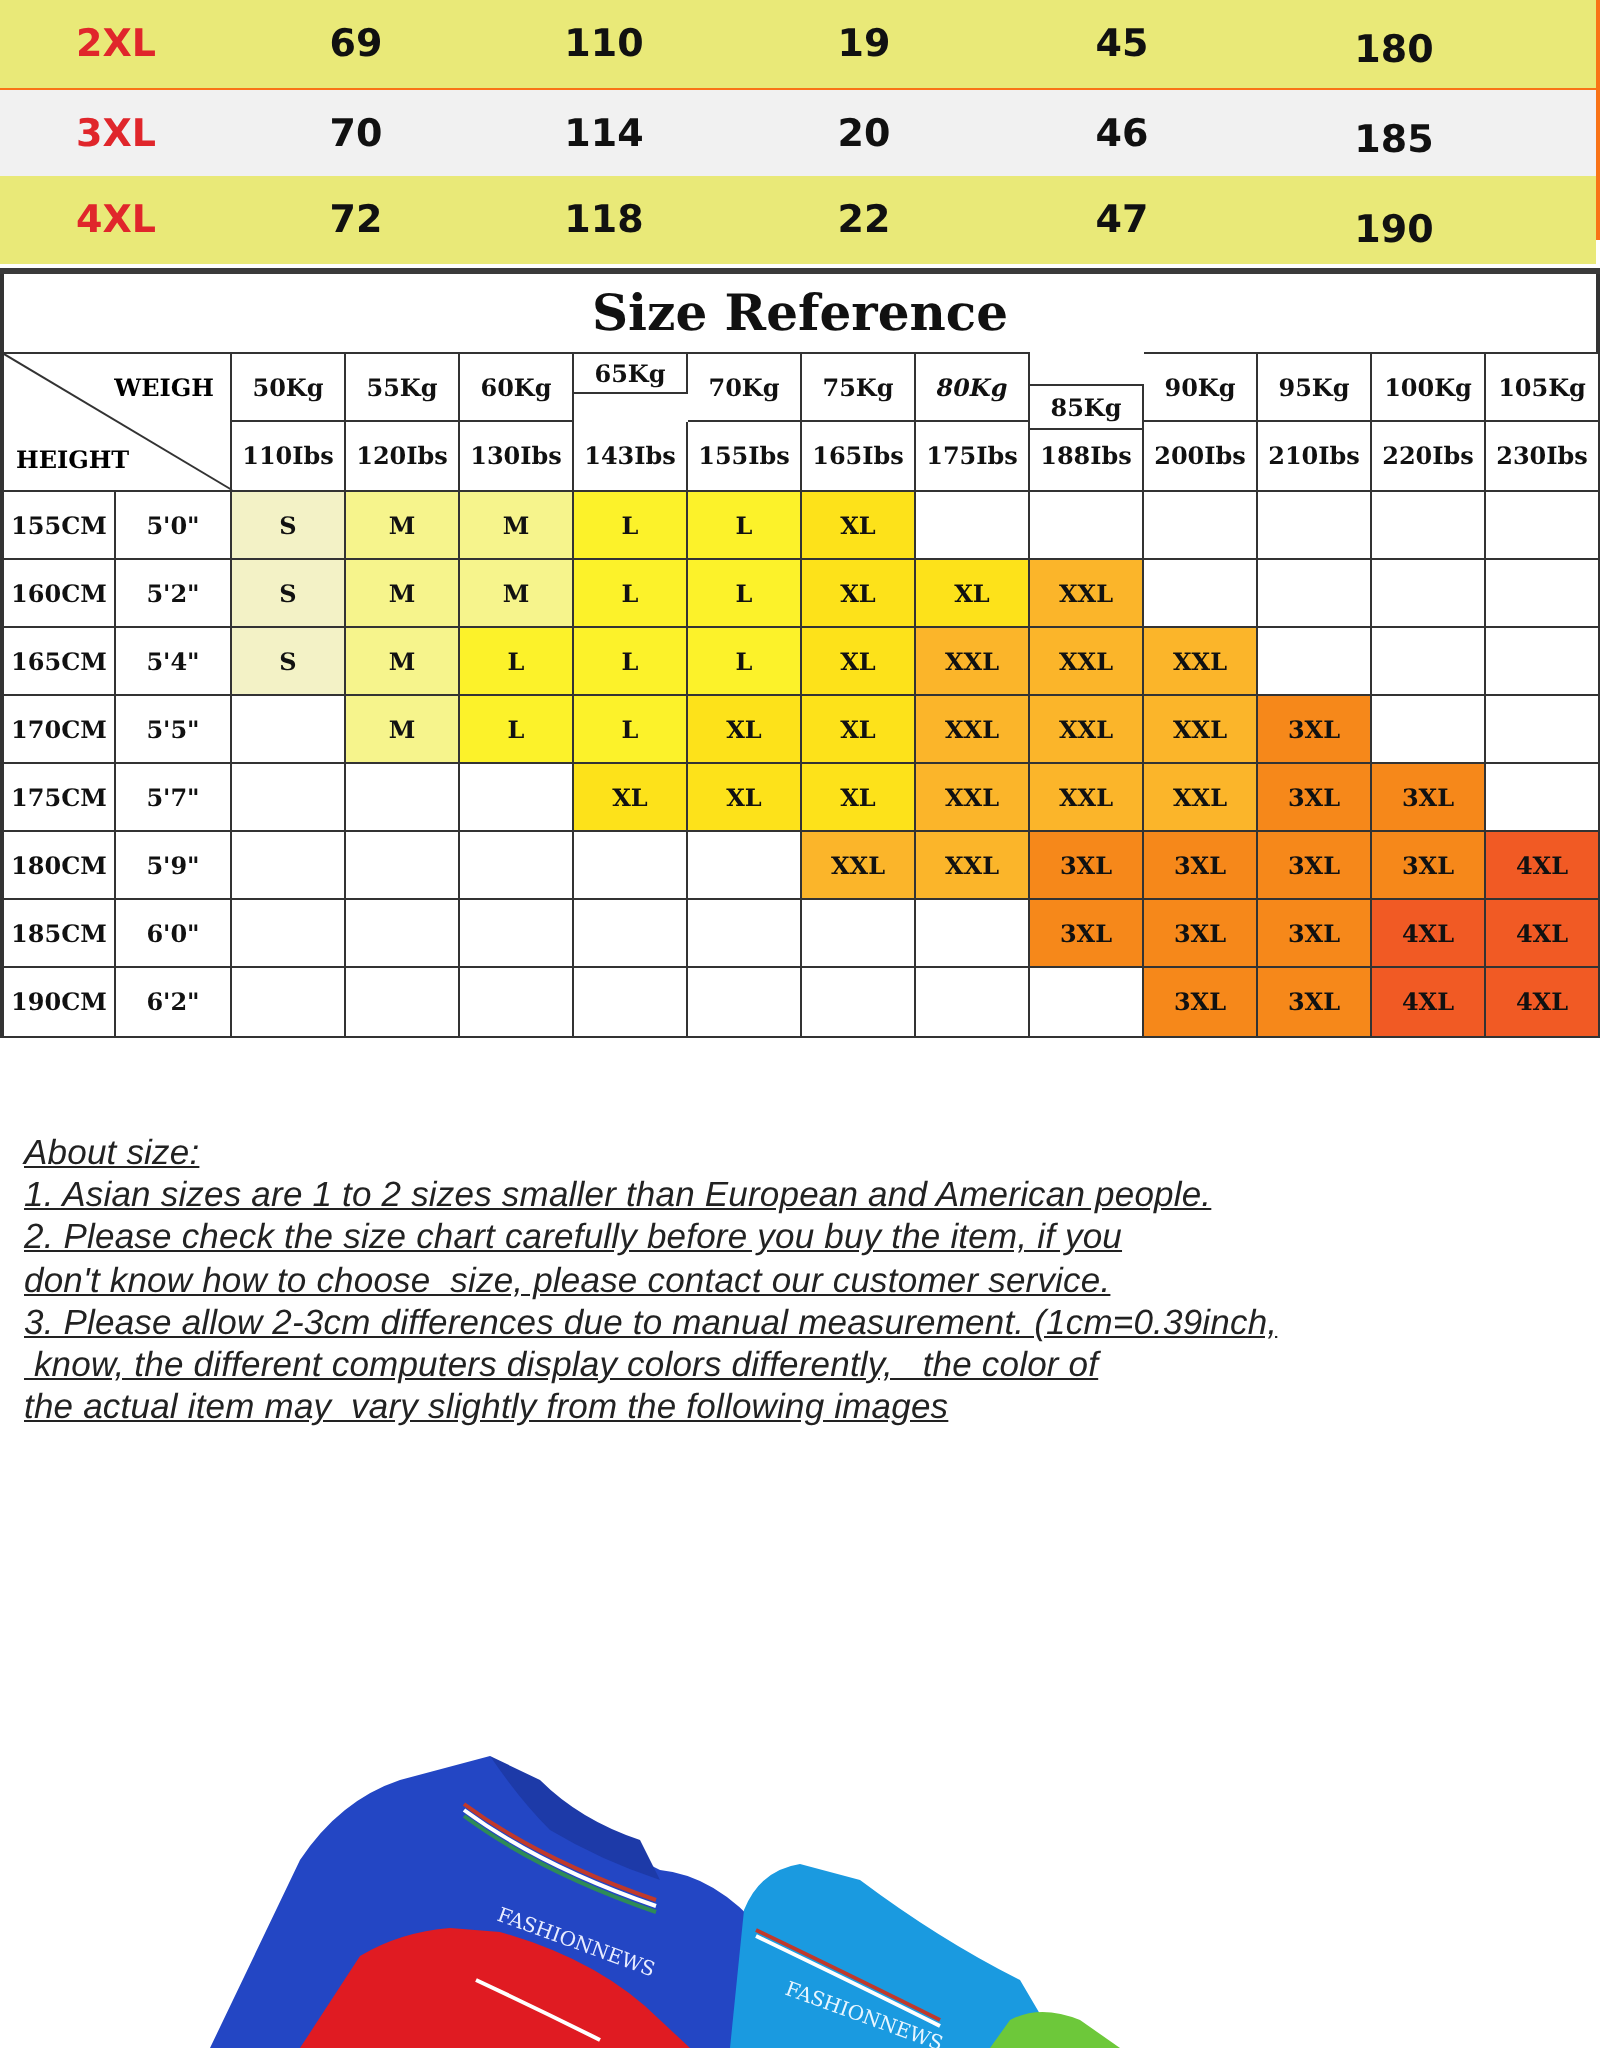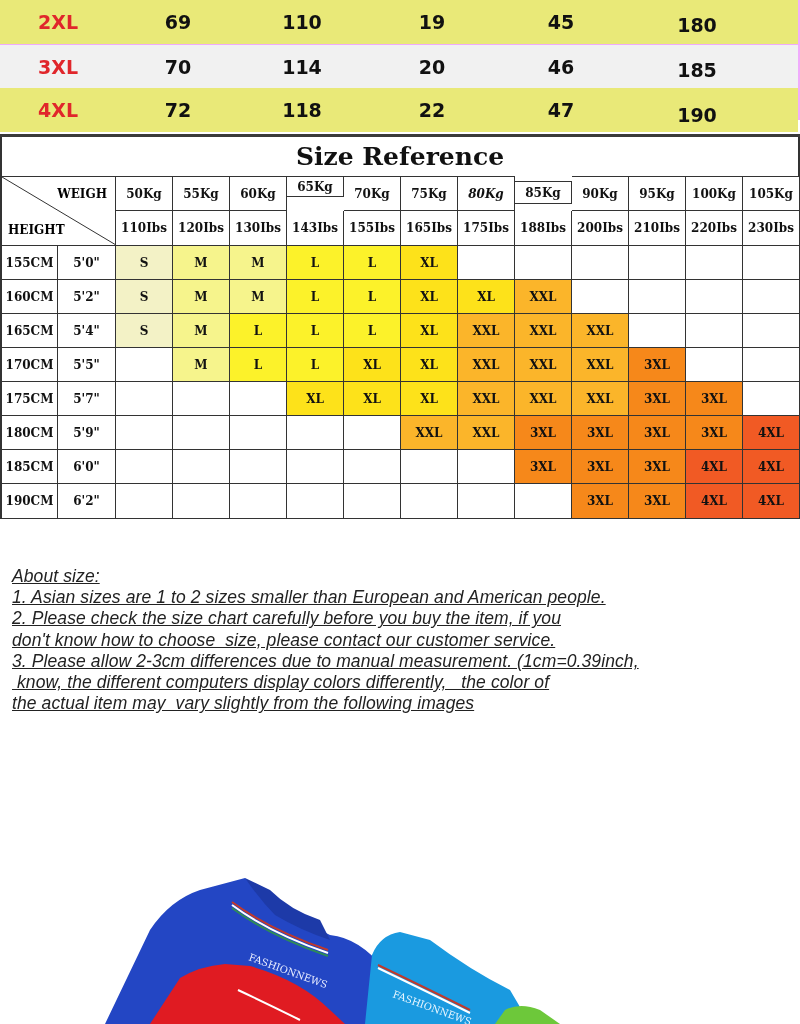--- a/index.html
+++ b/index.html
@@ -1,17 +1,17 @@
 <!DOCTYPE html>
 <html><head>
   <meta charset="utf-8">
   <style>
     html, body { margin:0; padding:0; background:#fff; }
     body { width:800px; height:1024px; position:relative; overflow:hidden; font-family:"DejaVu Sans", sans-serif; }
-    .top-table { position:absolute; left:0; top:0; width:800px; height:120px; background:#f0abfc;text-decoration:underline; }
+    .top-table { position:absolute; left:0; top:0; width:800px; height:120px; background:#f97316;text-decoration:underline; }
     .top-row { position:absolute; left:0; width:798px; height:44px; display:flex; align-items:center; }
     .top-row .c { position:absolute; font-family:"DejaVu Sans", sans-serif; font-weight:bold; font-size:19px; color:#111; transform:translateX(-50%); }
     .top-row .c.sz { color:#e0262b; }
     .top-border { position:absolute; left:0; top:134px; width:800px; height:3px; background:#3a3a3a; }
 
     .chart { position:absolute; left:0; top:137px; width:800px; height:385px; }
     .chart-title { position:absolute; left:0; top:0; width:800px; height:40px; text-align:center; font-family:"DejaVu Serif", serif; font-weight:bold; font-size:25px; line-height:40px; color:#111; border-left:2px solid #333; border-right:2px solid #333; box-sizing:border-box; }
     .grid { position:absolute; left:0; top:39px; }
     .cell { position:absolute; box-sizing:border-box; border-right:1px solid #333; border-bottom:1px solid #333; font-family:"DejaVu Serif", serif; font-weight:bold; font-size:12px; color:#111; display:flex; align-items:center; justify-content:center; }
     .corner { position:absolute; box-sizing:border-box; border-left:2px solid #333; border-right:1px solid #333; border-bottom:1px solid #333; border-top:1px solid #333; }
@@ -73,21 +73,21 @@
       <div class="cell hdr-top" style="left: 230px; top: 0px; width: 57px; height: 35px;">60Kg</div>
       <div class="cell " style="left: 230px; top: 35px; width: 57px; height: 35px;">130Ibs</div>
       <div class="cell hdr-top" style="left: 287px; top: 0px; width: 57px; height: 21px;">65Kg</div>
       <div class="cell " style="left: 287px; top: 35px; width: 57px; height: 35px;">143Ibs</div>
       <div class="cell hdr-top" style="left: 344px; top: 0px; width: 57px; height: 35px;">70Kg</div>
       <div class="cell " style="left: 344px; top: 35px; width: 57px; height: 35px;">155Ibs</div>
       <div class="cell hdr-top" style="left: 401px; top: 0px; width: 57px; height: 35px;">75Kg</div>
       <div class="cell " style="left: 401px; top: 35px; width: 57px; height: 35px;">165Ibs</div>
       <div class="cell hdr-top" style="left: 458px; top: 0px; width: 57px; height: 35px; font-style: italic;">80Kg</div>
       <div class="cell " style="left: 458px; top: 35px; width: 57px; height: 35px;">175Ibs</div>
-      <div class="cell hdr-top" style="left: 515px; top: 5px; width: 57px; height: 23px;">85Kg</div>
+      <div class="cell hdr-top" style="left: 515px; top: 16px; width: 57px; height: 23px;">85Kg</div>
       <div class="cell " style="left: 515px; top: 35px; width: 57px; height: 35px;">188Ibs</div>
       <div class="cell hdr-top" style="left: 572px; top: 0px; width: 57px; height: 35px;">90Kg</div>
       <div class="cell " style="left: 572px; top: 35px; width: 57px; height: 35px;">200Ibs</div>
       <div class="cell hdr-top" style="left: 629px; top: 0px; width: 57px; height: 35px;">95Kg</div>
       <div class="cell " style="left: 629px; top: 35px; width: 57px; height: 35px;">210Ibs</div>
       <div class="cell hdr-top" style="left: 686px; top: 0px; width: 57px; height: 35px;">100Kg</div>
       <div class="cell " style="left: 686px; top: 35px; width: 57px; height: 35px;">220Ibs</div>
       <div class="cell hdr-top" style="left: 743px; top: 0px; width: 57px; height: 35px;">105Kg</div>
       <div class="cell " style="left: 743px; top: 35px; width: 57px; height: 35px;">230Ibs</div>
       <div class="cell " style="left: 0px; top: 70px; width: 58px; height: 34px; border-left: 2px solid rgb(51, 51, 51);">155CM</div>

